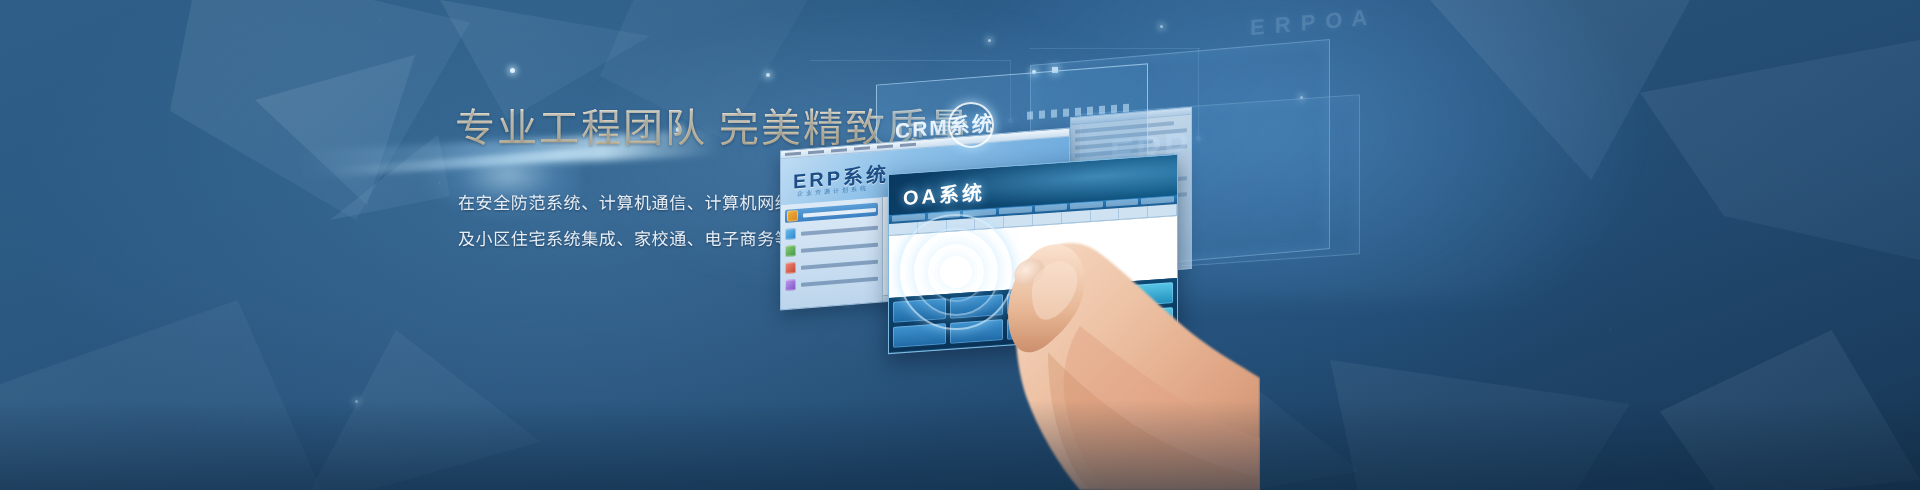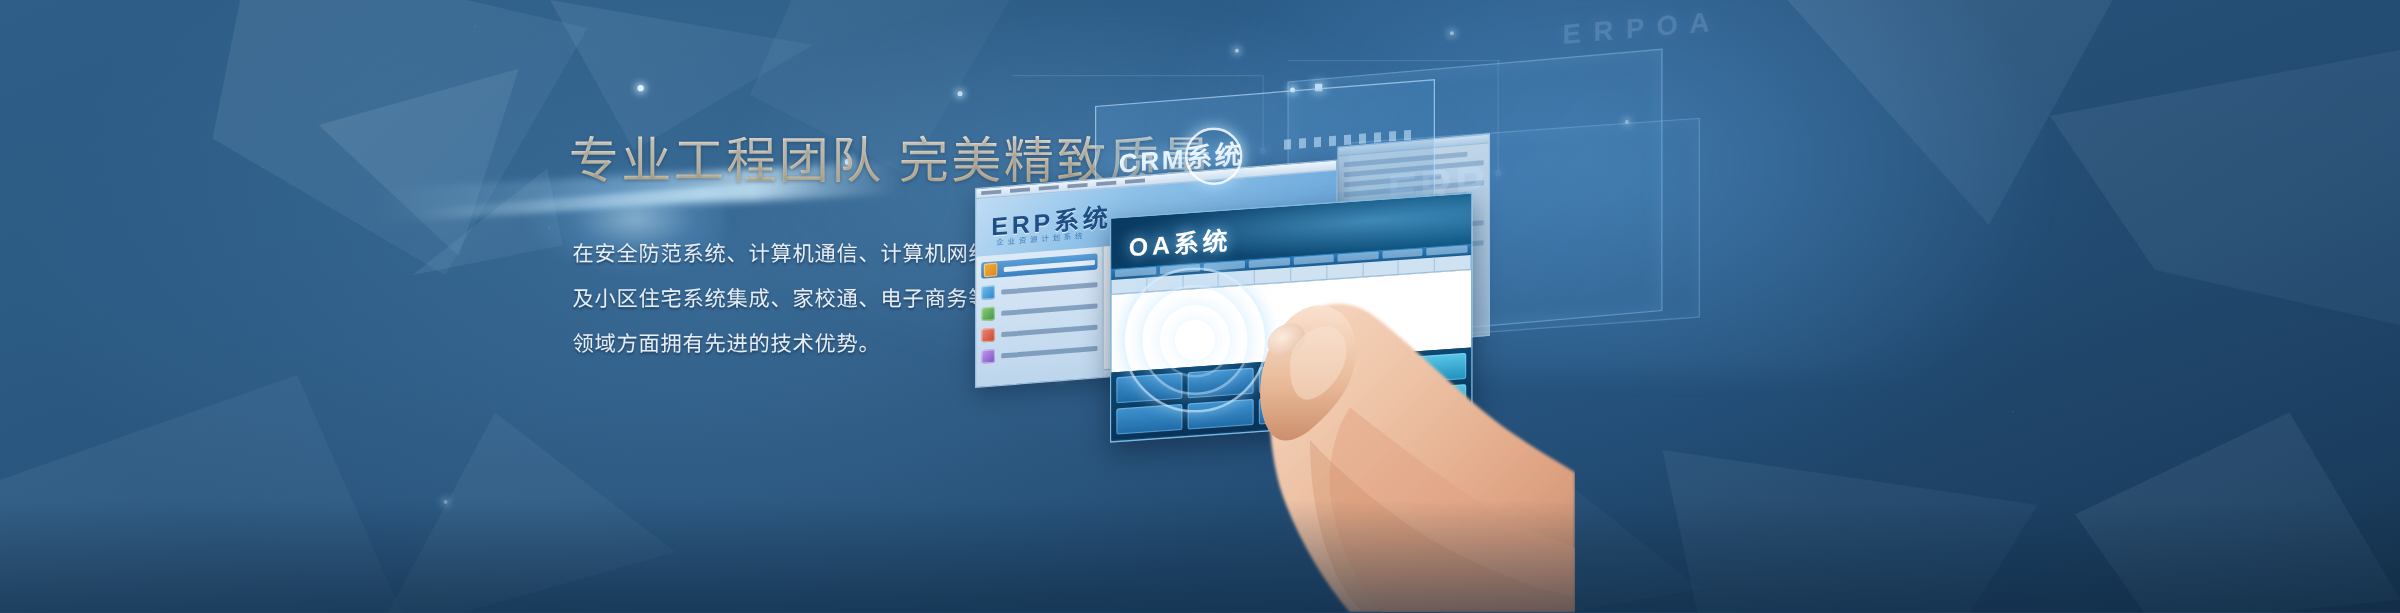--- a/index.html
+++ b/index.html
@@ -331,21 +331,20 @@
   <div class="dot d7"></div>
   <div class="dot d8"></div>
   <div class="dot d9"></div>
   <div class="dot sq1"></div>
 
   <div class="copy">
     <div class="headline">专业工程团队  完美精致质量</div>
     <div class="body-text">
       <p>在安全防范系统、计算机通信、计算机网络、智能大厦</p>
       <p>及小区住宅系统集成、家校通、电子商务等</p>
-      <p>领域方面拥有先进的技术优势。</p>
     </div>
   </div>
 
   <div class="stage">
 
     <div class="circuit">
       <i class="c-h1"></i>
         <i class="c-h2"></i>
         <i class="c-h3"></i>
       <i class="c-v1"></i>

